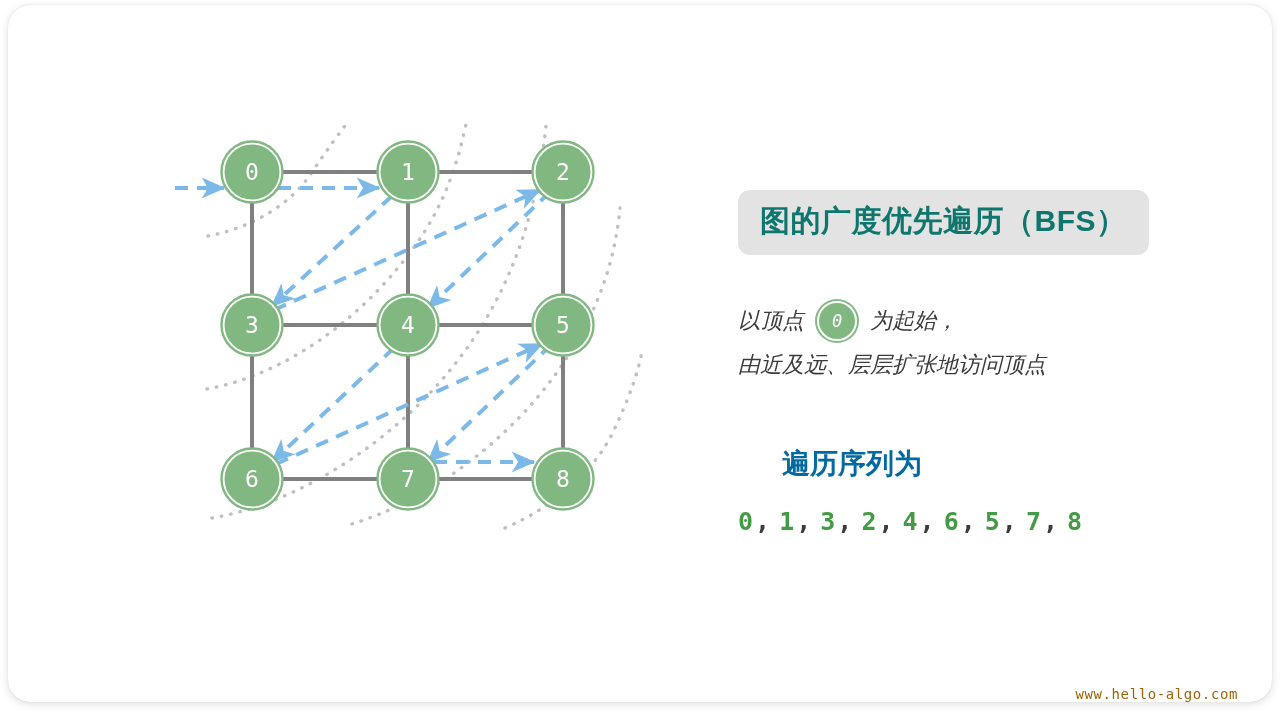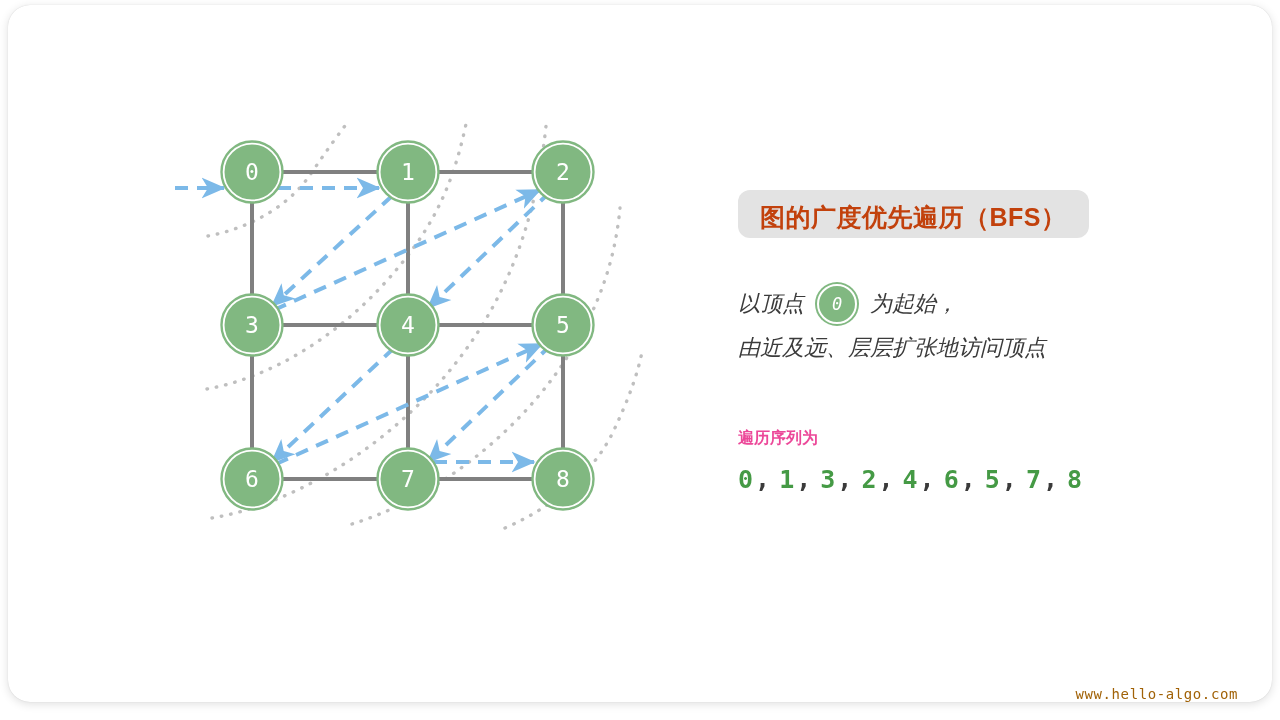--- a/index.html
+++ b/index.html
@@ -39,24 +39,24 @@
   .panel {
     position: absolute;
     left: 738px;
     top: 190px;
     width: 480px;
   }
   .title-badge {
     display: inline-block;
     background: #e3e3e3;
     border-radius: 12px;
-    padding: 11px 22px 4px 22px;
-    font-size: 25px;
+    padding: 11px 22px 13px 22px;
+    font-size: 30px;
     font-weight: bold;
-    color: #c2410c;
+    color: #0f766e;
     letter-spacing: 0.5px;
   }
   .desc-block {
     margin-top: 44px;
     font-size: 22px;
     color: #3b3b3b;
     line-height: 44px;
   }
   .desc-line {
     white-space: nowrap;
@@ -76,26 +76,27 @@
     background: #81b881;
     border: 2px solid #ffffff;
     box-shadow: 0 0 0 2px #81b881;
     color: #ffffff;
     font-family: "DejaVu Sans Mono", "Liberation Mono", monospace;
     font-size: 17px;
     line-height: 1;
   }
   .seq-heading {
     margin-top: 58px;
-    font-size: 16px;
+    font-size: 28px;
     font-weight: bold;
-    color: #ec4899;
+    color: #0369a1;
+    margin-left: 44px;
   }
   .seq-values {
-    margin-top: 16px;
+    margin-top: 24px;
     font-family: "DejaVu Sans Mono", "Liberation Mono", monospace;
     font-size: 25px;
     font-weight: bold;
     letter-spacing: 2px;
     color: #3b3b3b;
   }
   .seq-values .num {
     color: #459a45;
   }
   .seq-values .sep {

